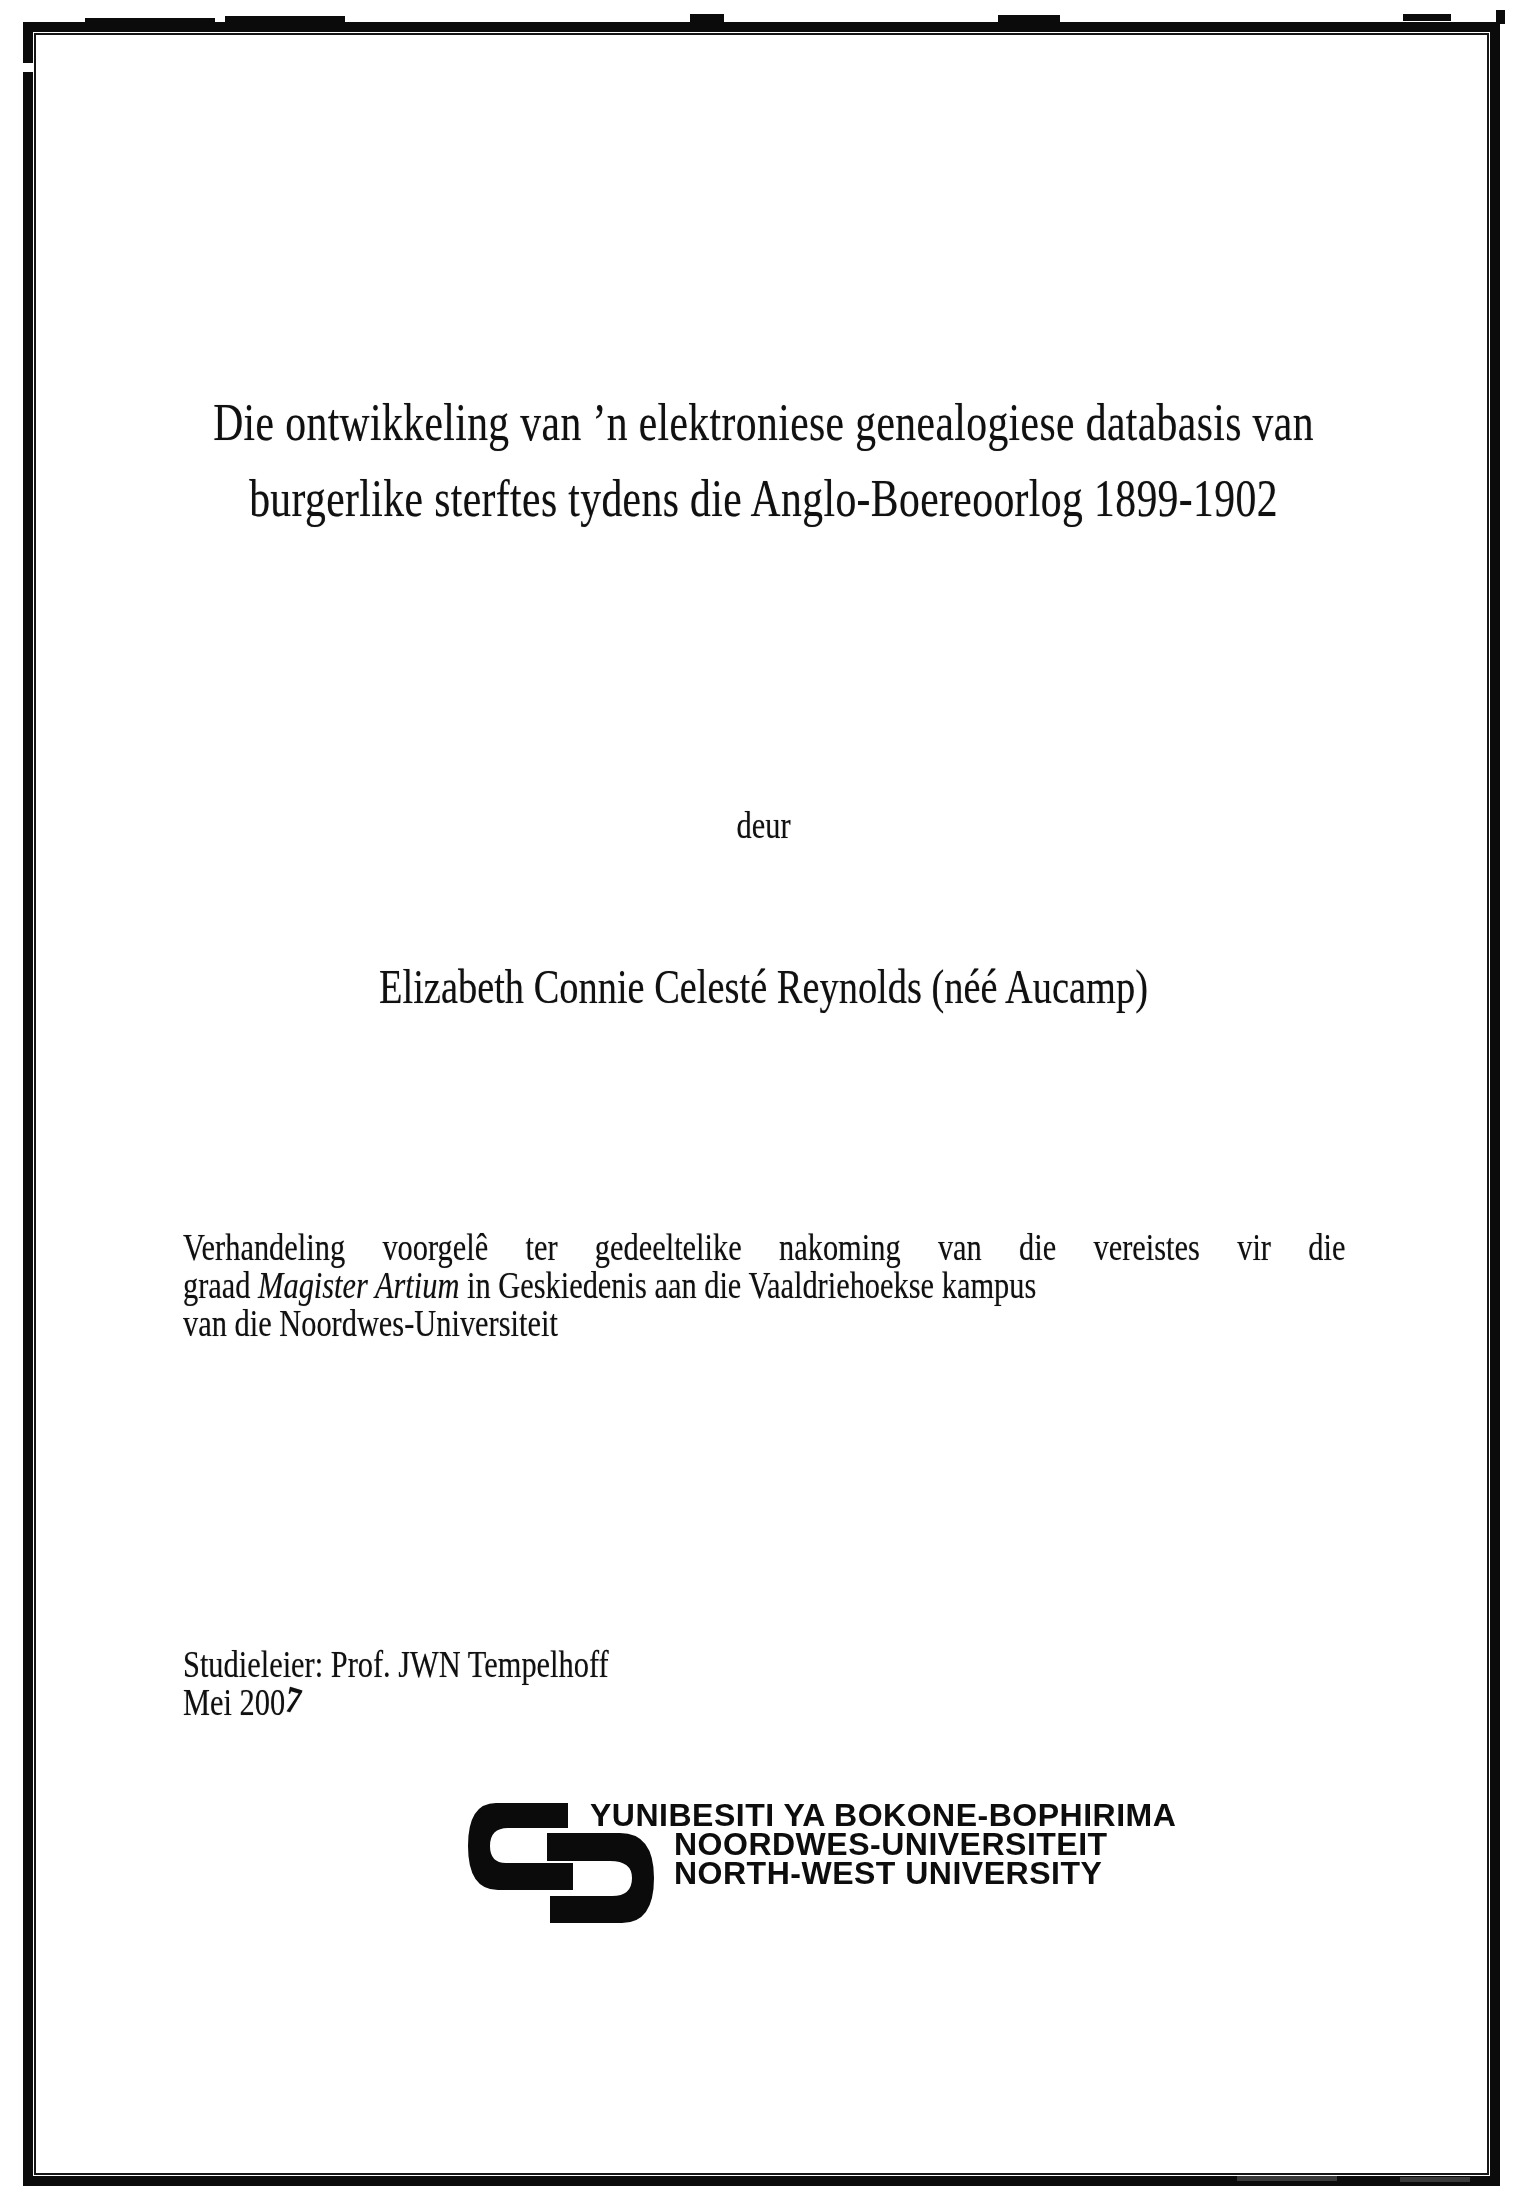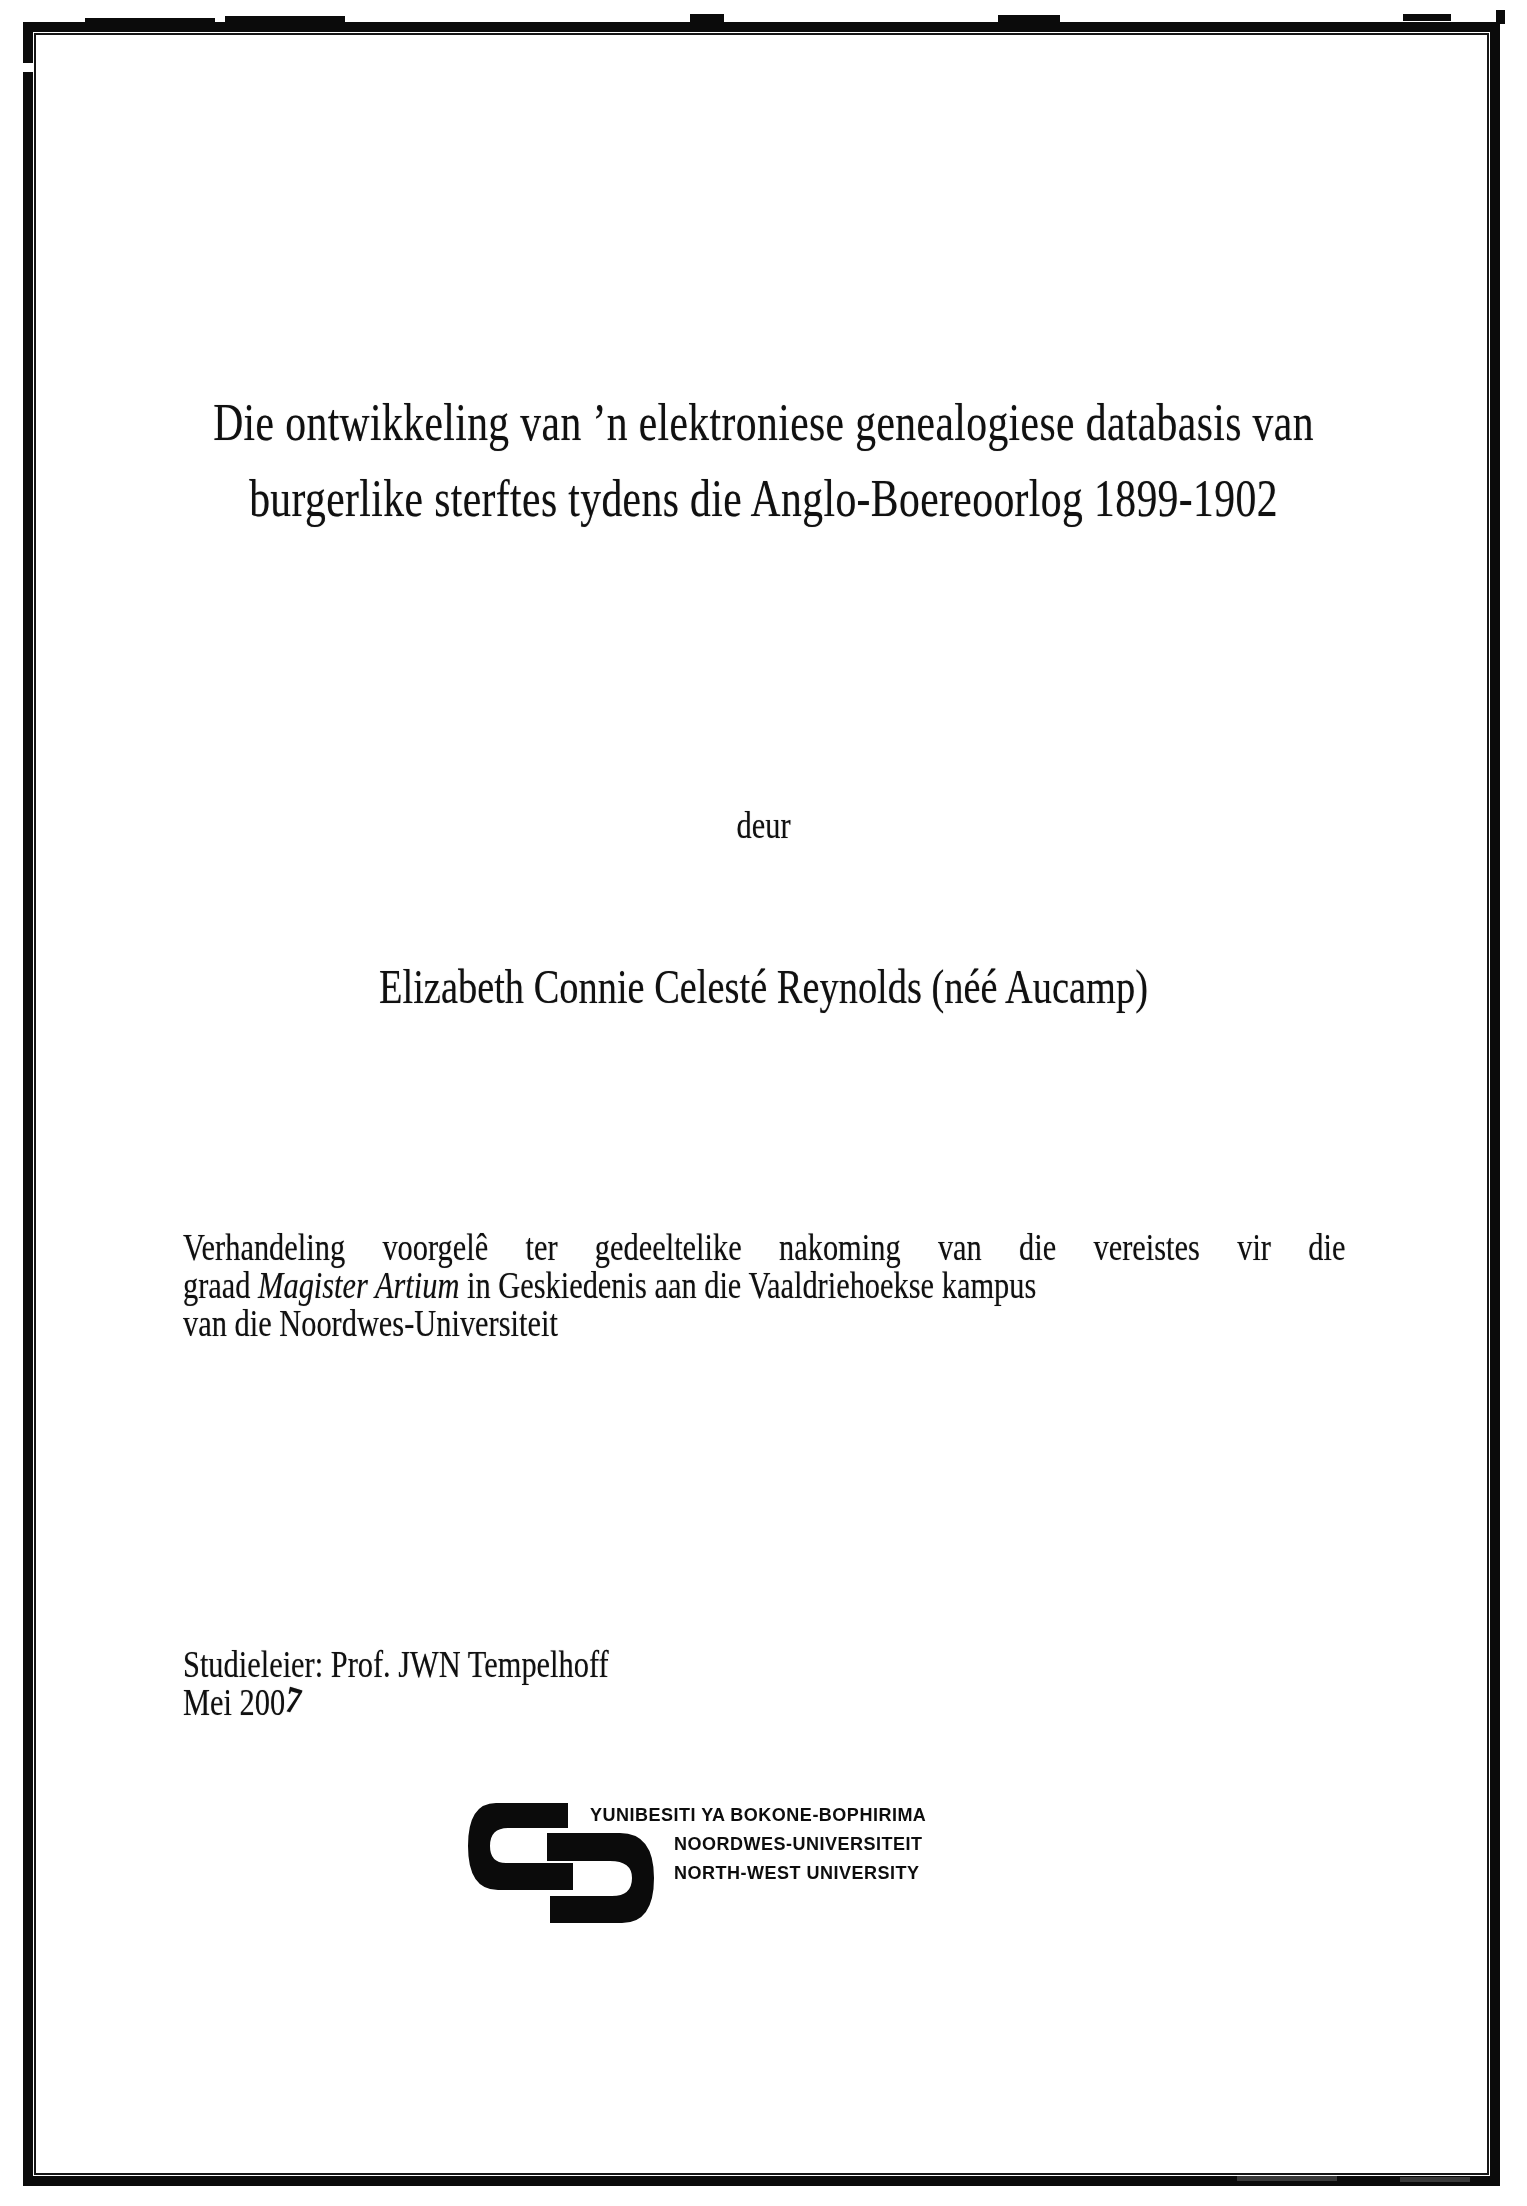--- a/index.html
+++ b/index.html
@@ -83,21 +83,21 @@
   .logo-mark {
     position: absolute;
     left: 462px; top: 1800px;
     width: 192px; height: 125px;
   }
   .logo-text {
     position: absolute;
     left: 590px; top: 1801px;
     font-family: "Liberation Sans", sans-serif;
     font-weight: 600;
-    font-size: 18px;
+    font-size: 32px;
     line-height: 29px;
     letter-spacing: 0.5px;
     color: #0d0d0d;
     white-space: nowrap;
   }
   .logo-text .indented { padding-left: 84px; }
 </style>
 </head>
 <body>
 

